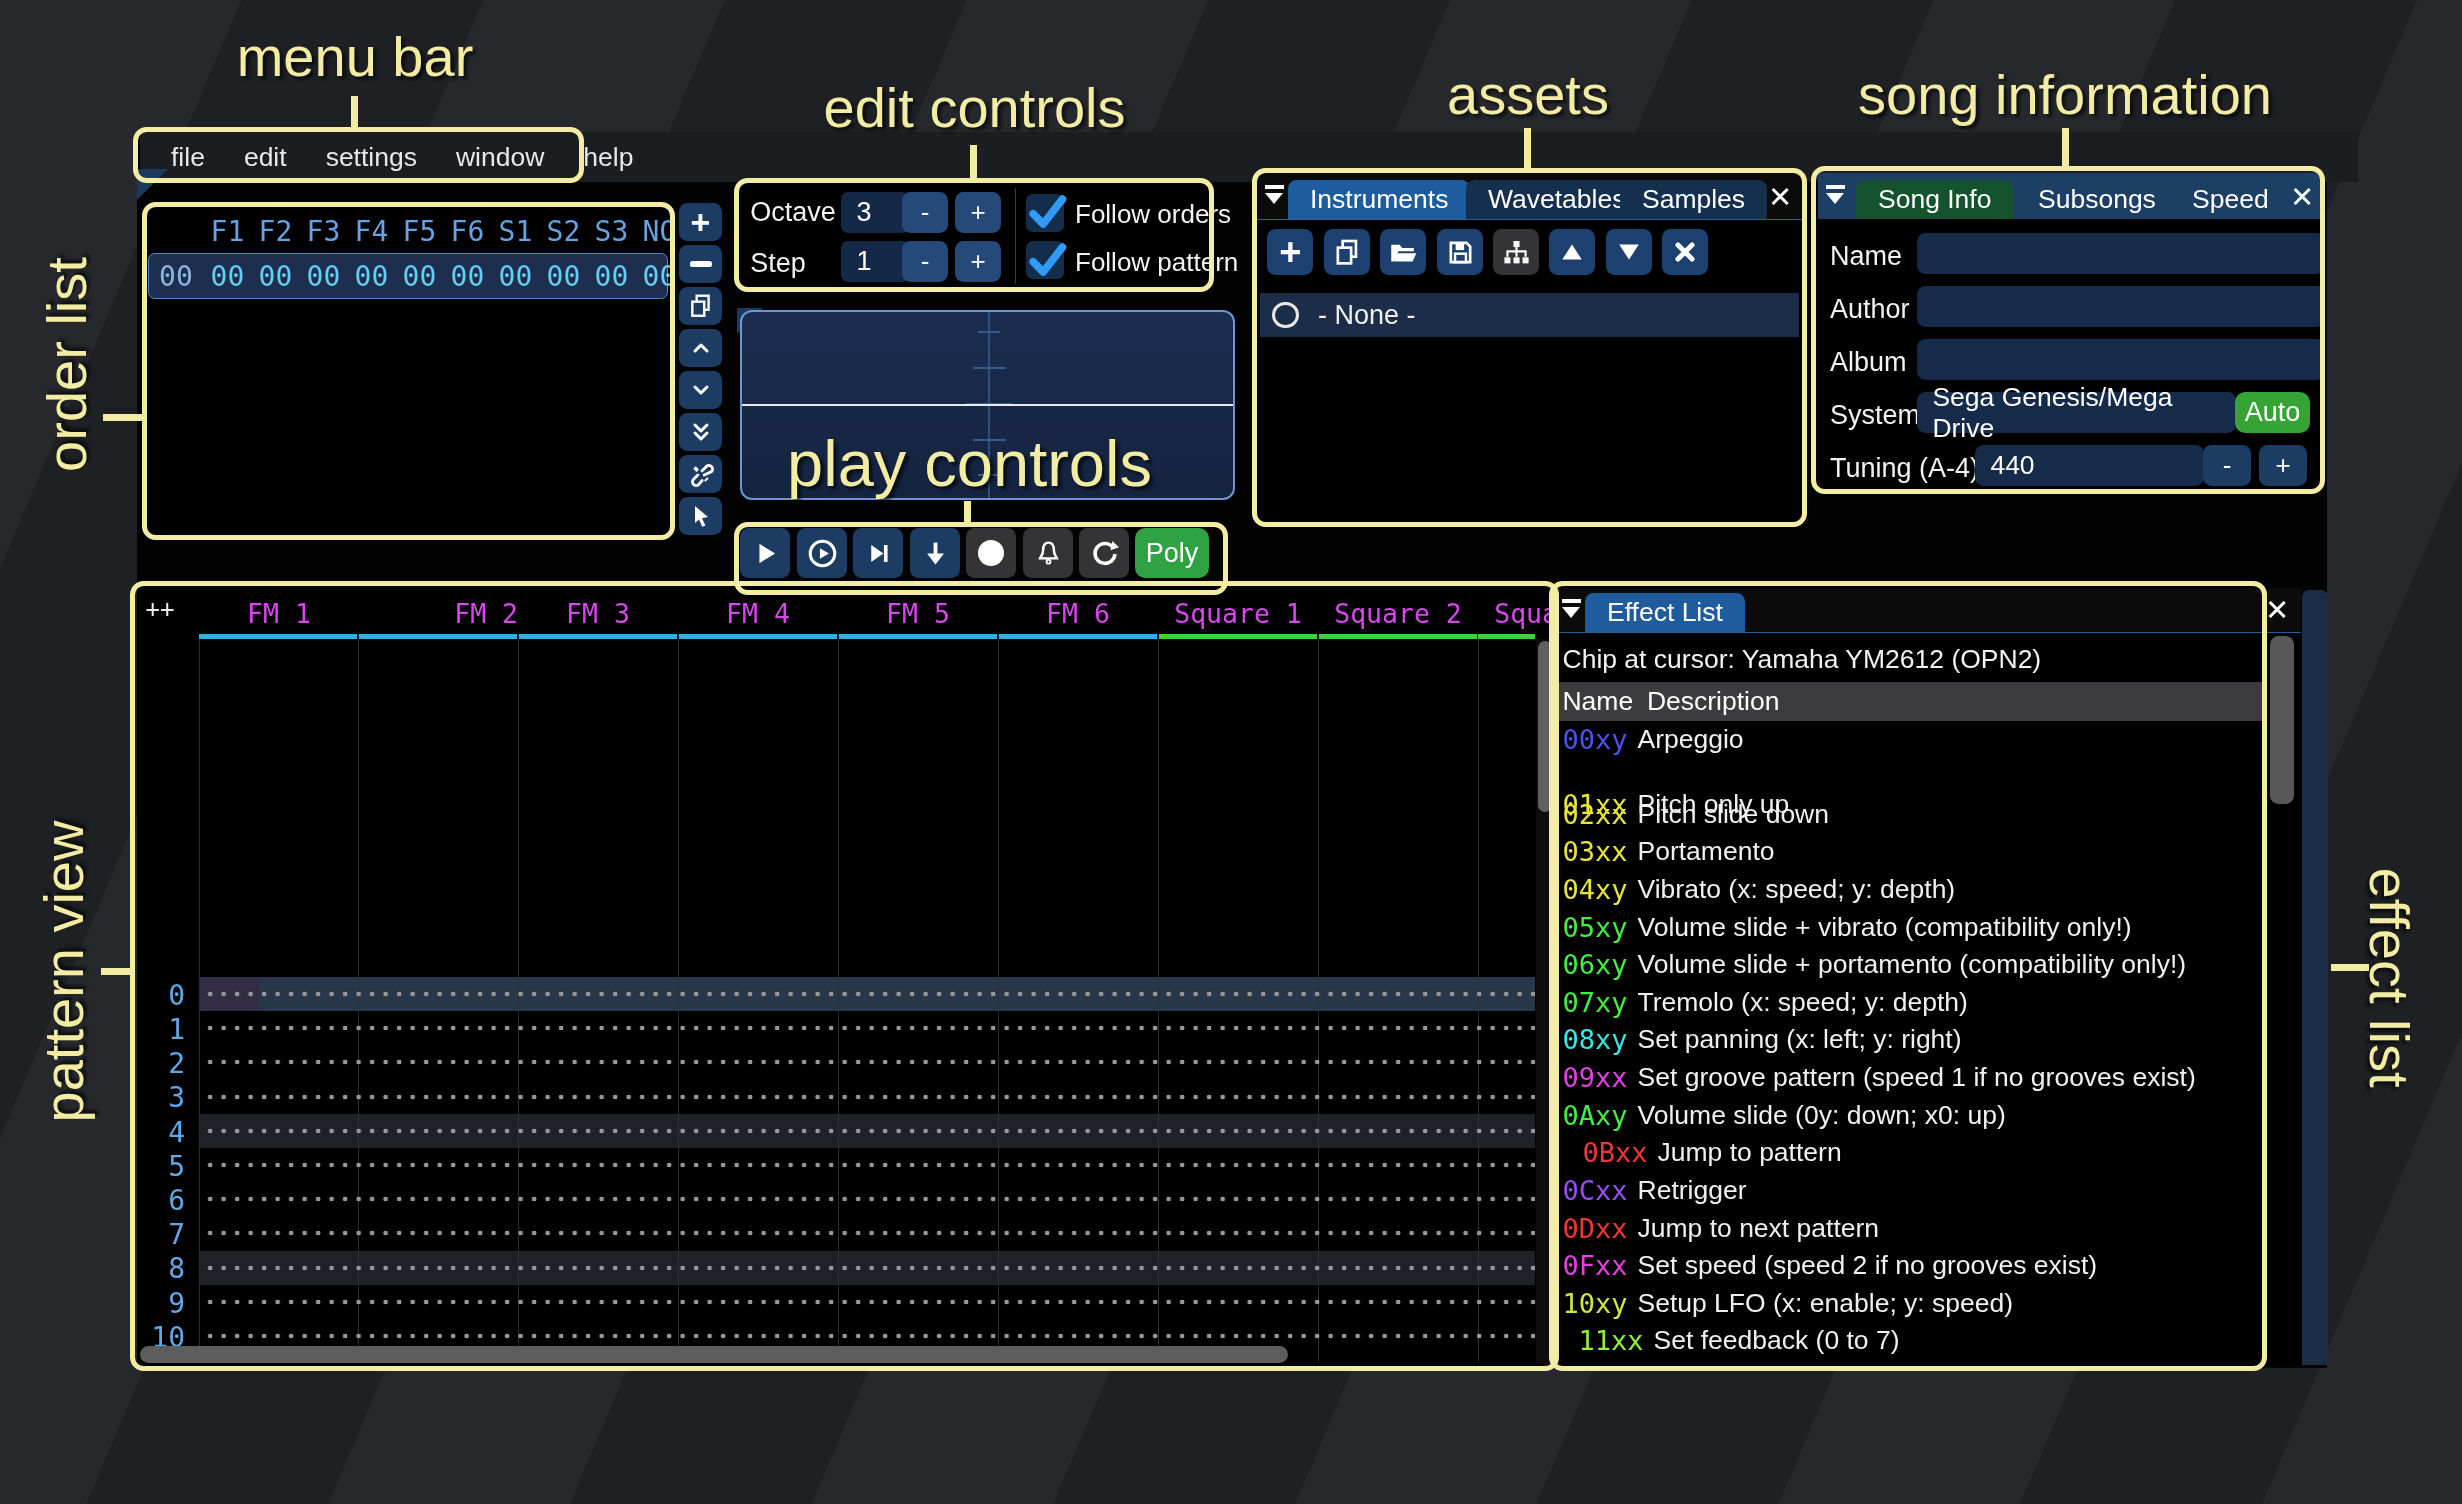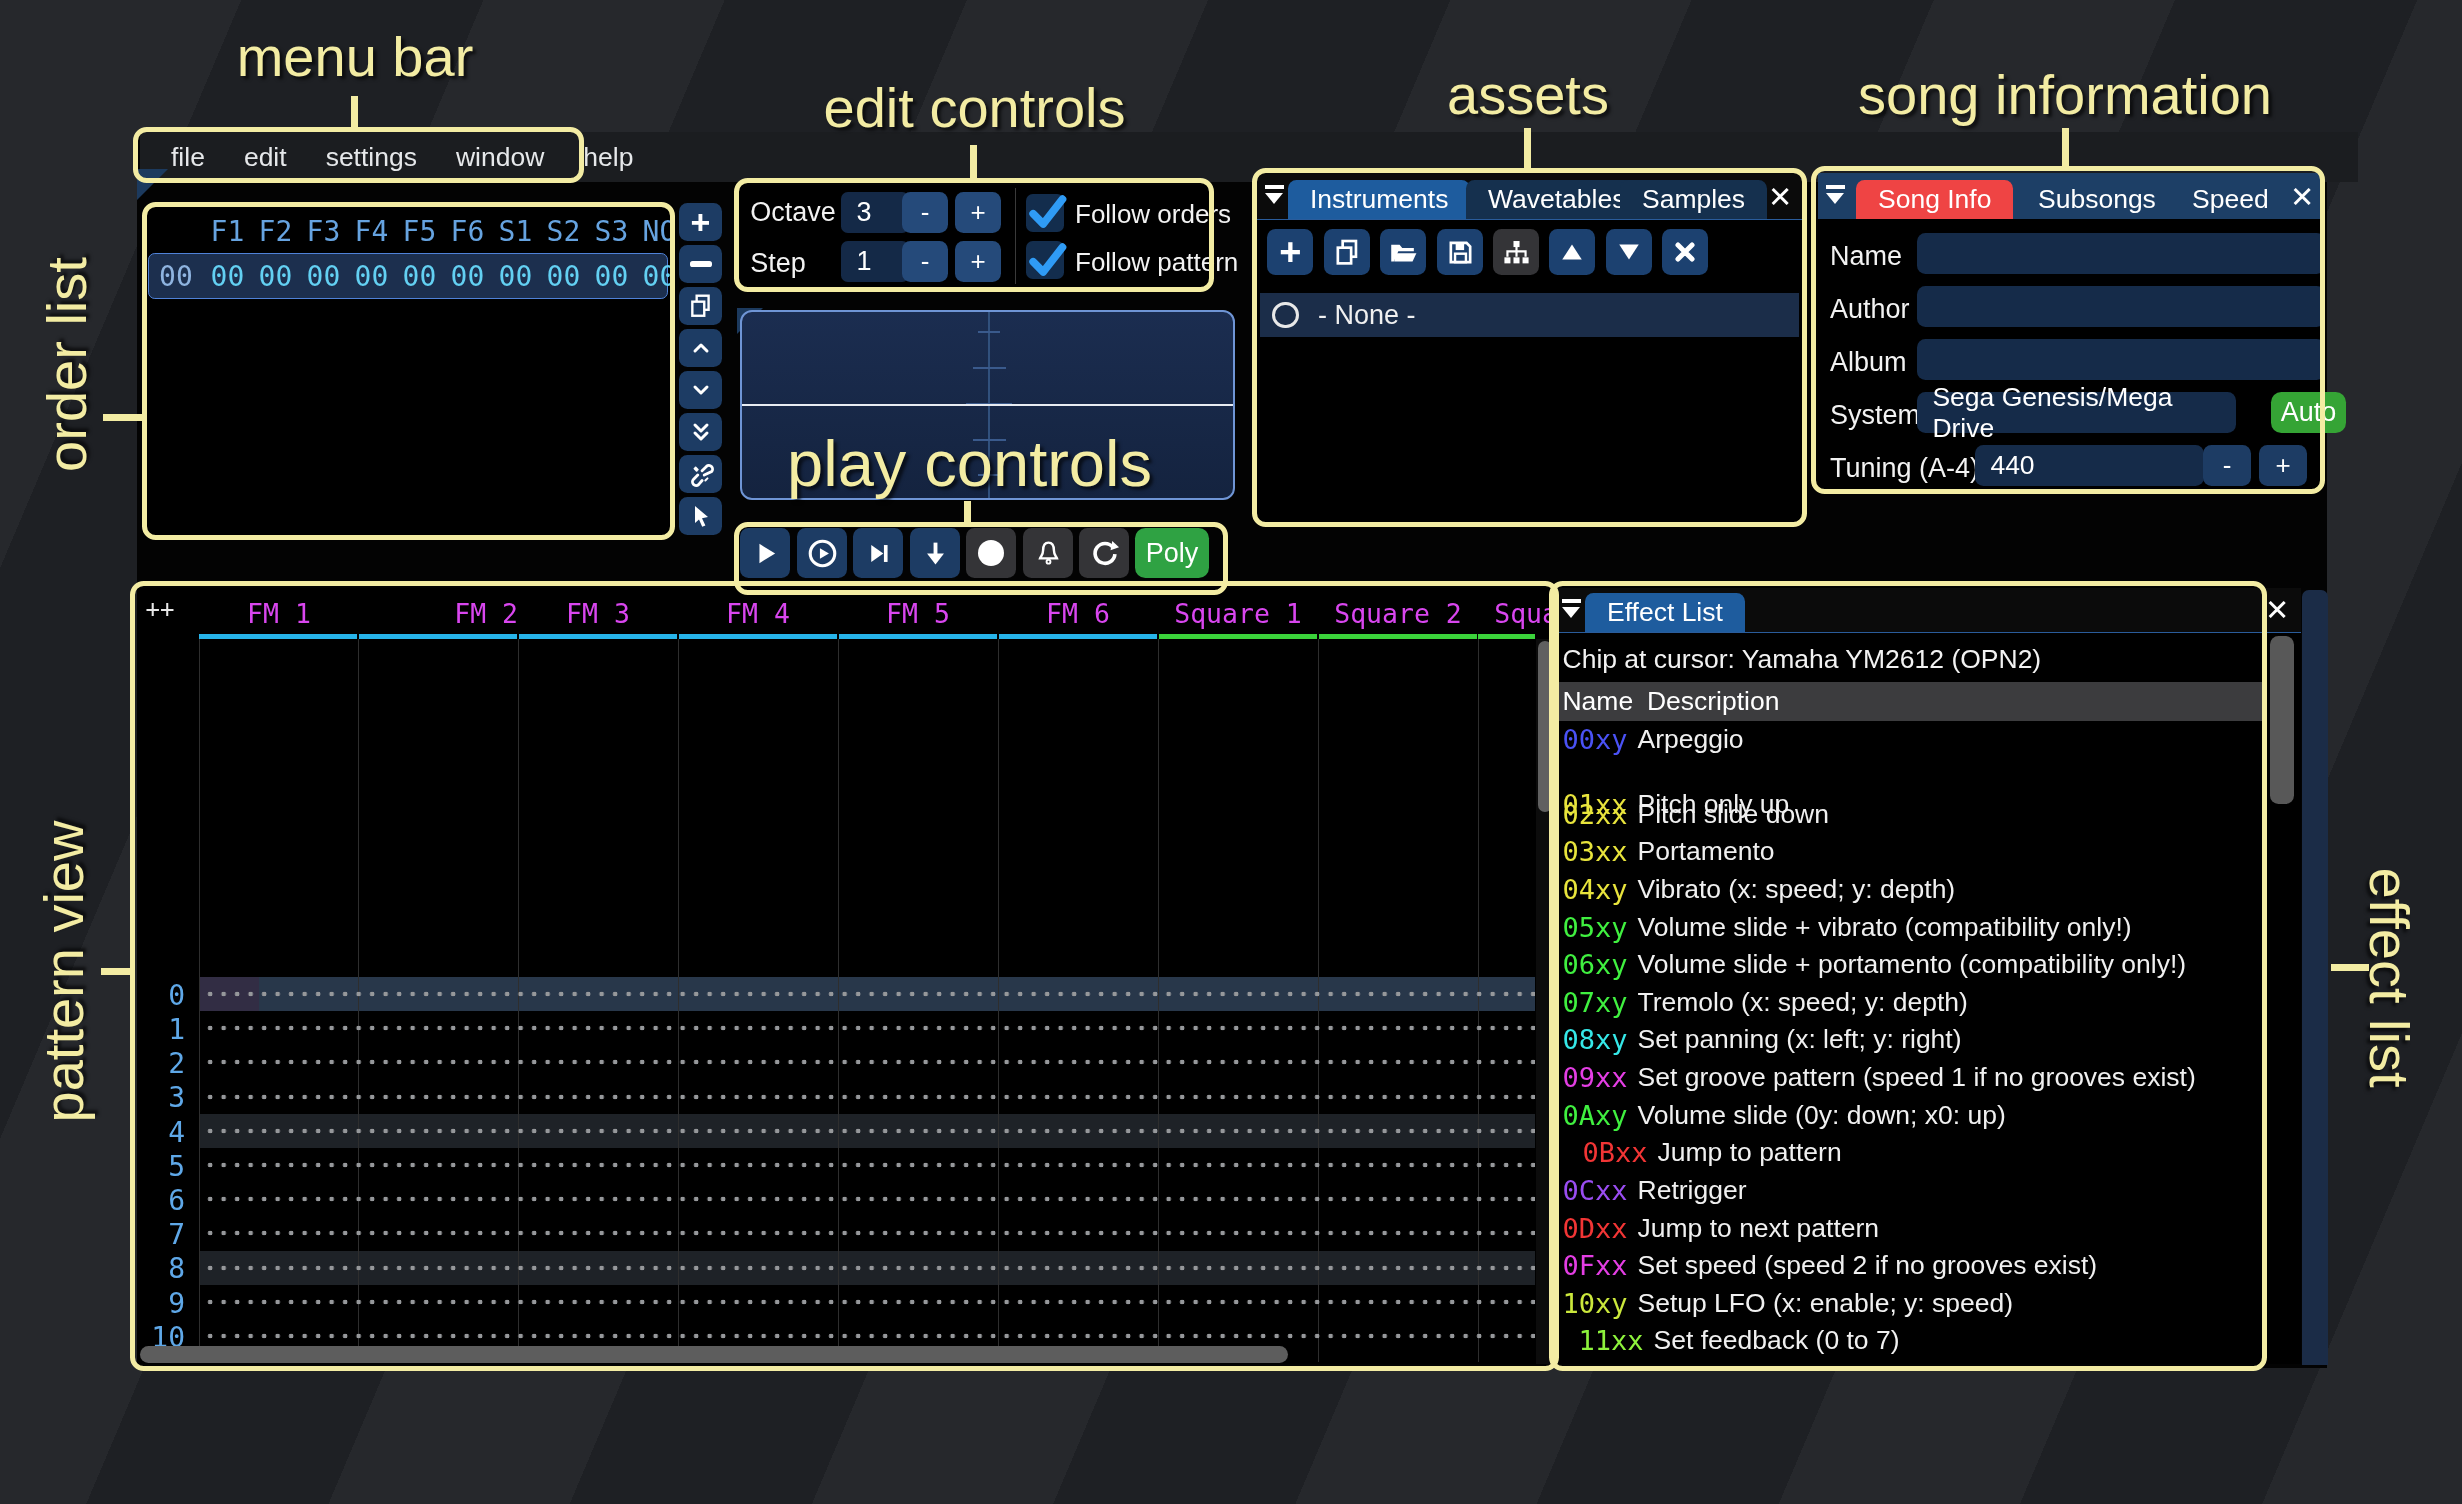--- a/index.html
+++ b/index.html
@@ -279,34 +279,34 @@
       <span style="color:#f0f0f0;font-size:27px;margin-left:19px;">- None -</span>
     </div>
   </div>
 
   <div class="win" style="left:1818px;top:173px;width:503px;height:316px;">
     <div class="abs" style="left:0;top:0;width:503px;height:46px;background:#1d3f66;">
       <div class="collapse-icon abs" style="left:6.8px;top:12px;">
         <div class="bar"></div>
         <div class="tri"></div>
       </div>
-      <div class="tab abs" style="left:38px;top:6.8px;background:#ef4444;">Song Info</div>
+      <div class="tab abs" style="left:38px;top:6.8px;background:#14532d;">Song Info</div>
       <div class="tab abs" style="left:198px;top:6.8px;">Subsongs</div>
       <div class="tab abs" style="left:352px;top:6.8px;">Speed</div>
       <span class="xclose" style="left:472px;top:6.8px;">✕</span>
     </div>
     <span class="flabel" style="left:12px;top:68px;">Name</span>
     <div class="field-input" style="left:99px;top:60px;width:393px;height:41px;"></div>
     <span class="flabel" style="left:12px;top:121px;">Author</span>
     <div class="field-input" style="left:99px;top:113px;width:393px;height:41px;"></div>
     <span class="flabel" style="left:12px;top:174px;">Album</span>
     <div class="field-input" style="left:99px;top:166px;width:393px;height:41px;"></div>
     <span class="flabel" style="left:12px;top:227px;">System</span>
     <div class="field-input" style="left:99px;top:219px;width:304px;height:41px;">Sega Genesis/Mega Drive</div>
-    <div class="green-btn abs" style="left:417px;top:219px;width:75px;height:41px;background:#35a435;margin-left:36px;">Auto</div>
+    <div class="green-btn abs" style="left:417px;top:219px;width:75px;height:41px;background:#35a435;">Auto</div>
     <span class="flabel" style="left:12px;top:280px;">Tuning (A-4)</span>
     <div class="field-input" style="left:157px;top:272px;width:214px;height:41px;">440</div>
     <div class="small-btn abs" style="left:385px;top:272px;width:48px;height:41px;background:#1d3c64;">-</div>
     <div class="small-btn abs" style="left:441px;top:272px;width:48px;height:41px;background:#1d3c64;">+</div>
   </div>
 
   <div class="corner-tri" style="left:137px;top:588px;width:27px;height:27px;"></div>
   <div class="win" style="left:137px;top:588px;width:1418px;height:776px;overflow:hidden;">
     <span class="mono" style="position:absolute;left:8.5px;top:6.8px;color:#e8e8e8;font-size:24px;">++</span>
 

